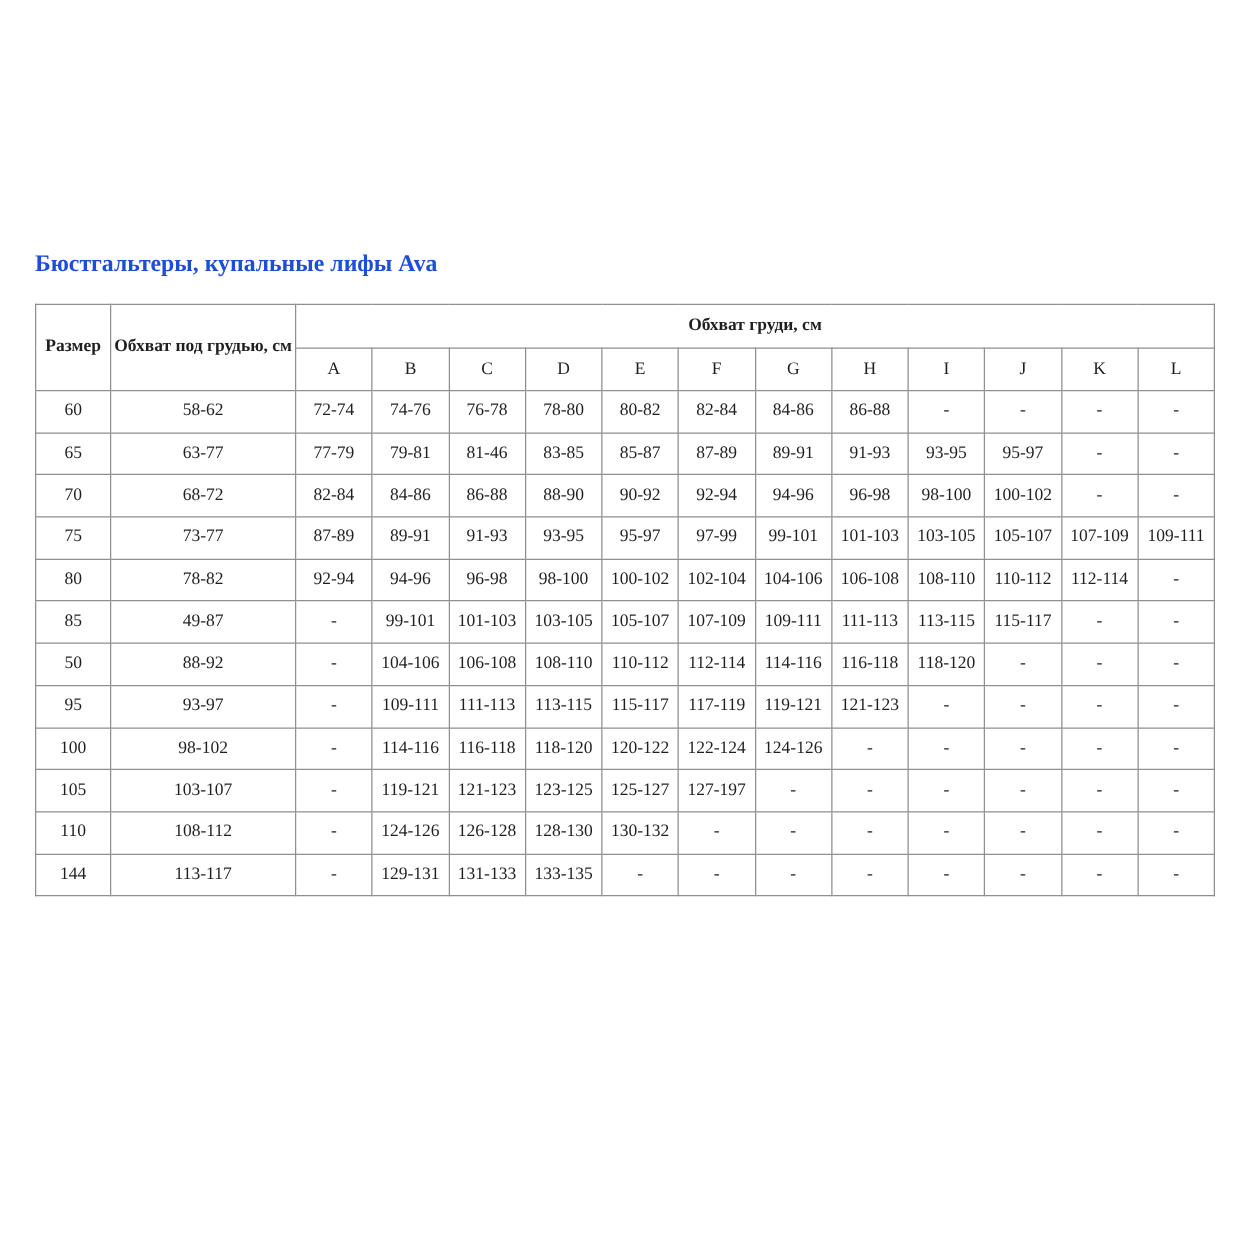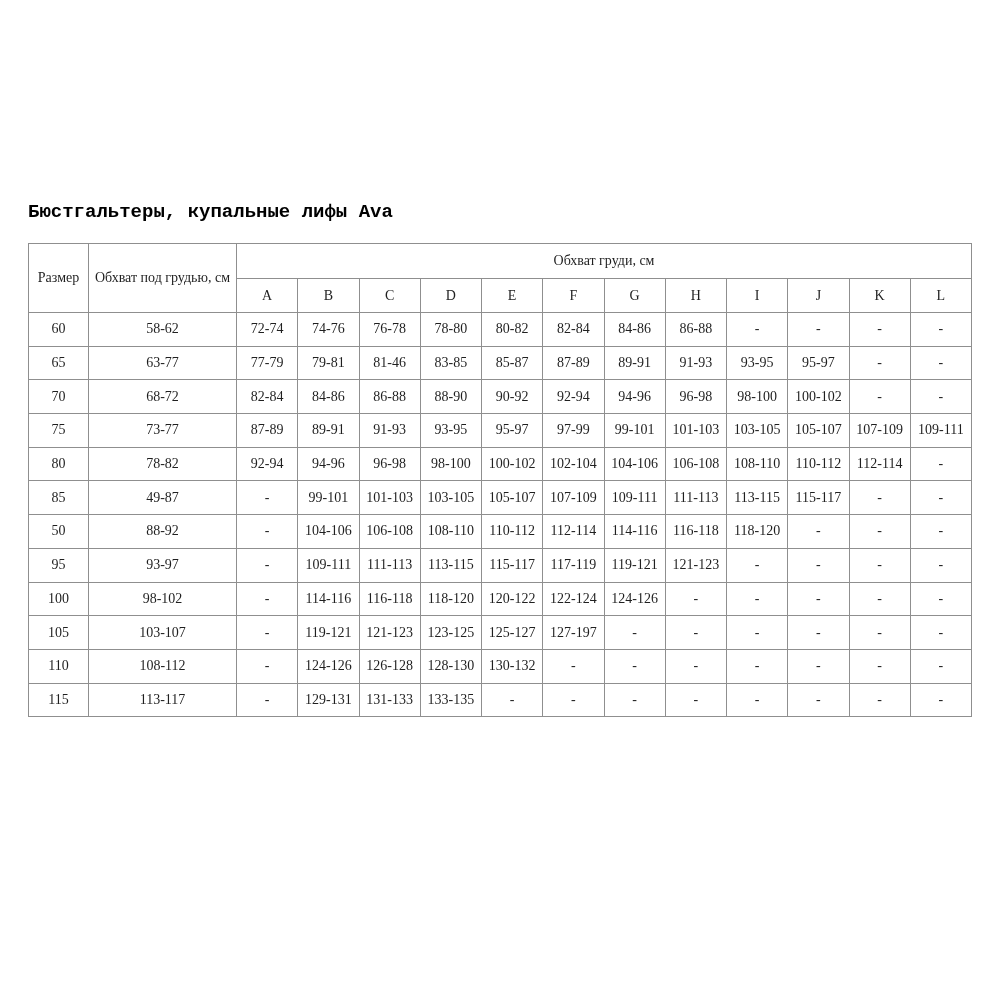--- a/index.html
+++ b/index.html
@@ -13,24 +13,24 @@
     height: 1000px;
     background: #ffffff;
     font-family: "Liberation Serif", serif;
     color: #1f1f1f;
   }
   .page-title {
     position: absolute;
     left: 28px;
     top: 201px;
     margin: 0;
-    font-family: Liberation Mono, monospace;
+    font-family: Liberation Serif, serif;
     font-size: 19px;
     font-weight: bold;
-    color: #000000;
+    color: #1d4ed8;
     white-space: nowrap;
   }
   table.size-chart {
     position: absolute;
     left: 28px;
     top: 243px;
     width: 944px;
     border-collapse: collapse;
     table-layout: fixed;
     font-family: "Liberation Serif", serif;
@@ -42,20 +42,21 @@
     border: 1px solid #8f8f8f;
     text-align: center;
     vertical-align: middle;
     font-weight: normal;
     padding: 0 2px;
     overflow: hidden;
     white-space: nowrap;
   }
   table.size-chart thead tr.group-row th {
     height: 34px;
+    font-weight: bold;
   }
   table.size-chart thead tr.cup-row th {
     height: 33px;
   }
   table.size-chart tbody td {
     height: 32.7px;
   }
   col.col-size      { width: 60px; }
   col.col-underbust { width: 148px; }
 </style>
@@ -262,21 +263,21 @@
           <td>130-132</td>
           <td>-</td>
           <td>-</td>
           <td>-</td>
           <td>-</td>
           <td>-</td>
           <td>-</td>
           <td>-</td>
         </tr>
         <tr>
-          <td>115</td>
+          <td>144</td>
           <td>113-117</td>
           <td>-</td>
           <td>129-131</td>
           <td>131-133</td>
           <td>133-135</td>
           <td>-</td>
           <td>-</td>
           <td>-</td>
           <td>-</td>
           <td>-</td>

